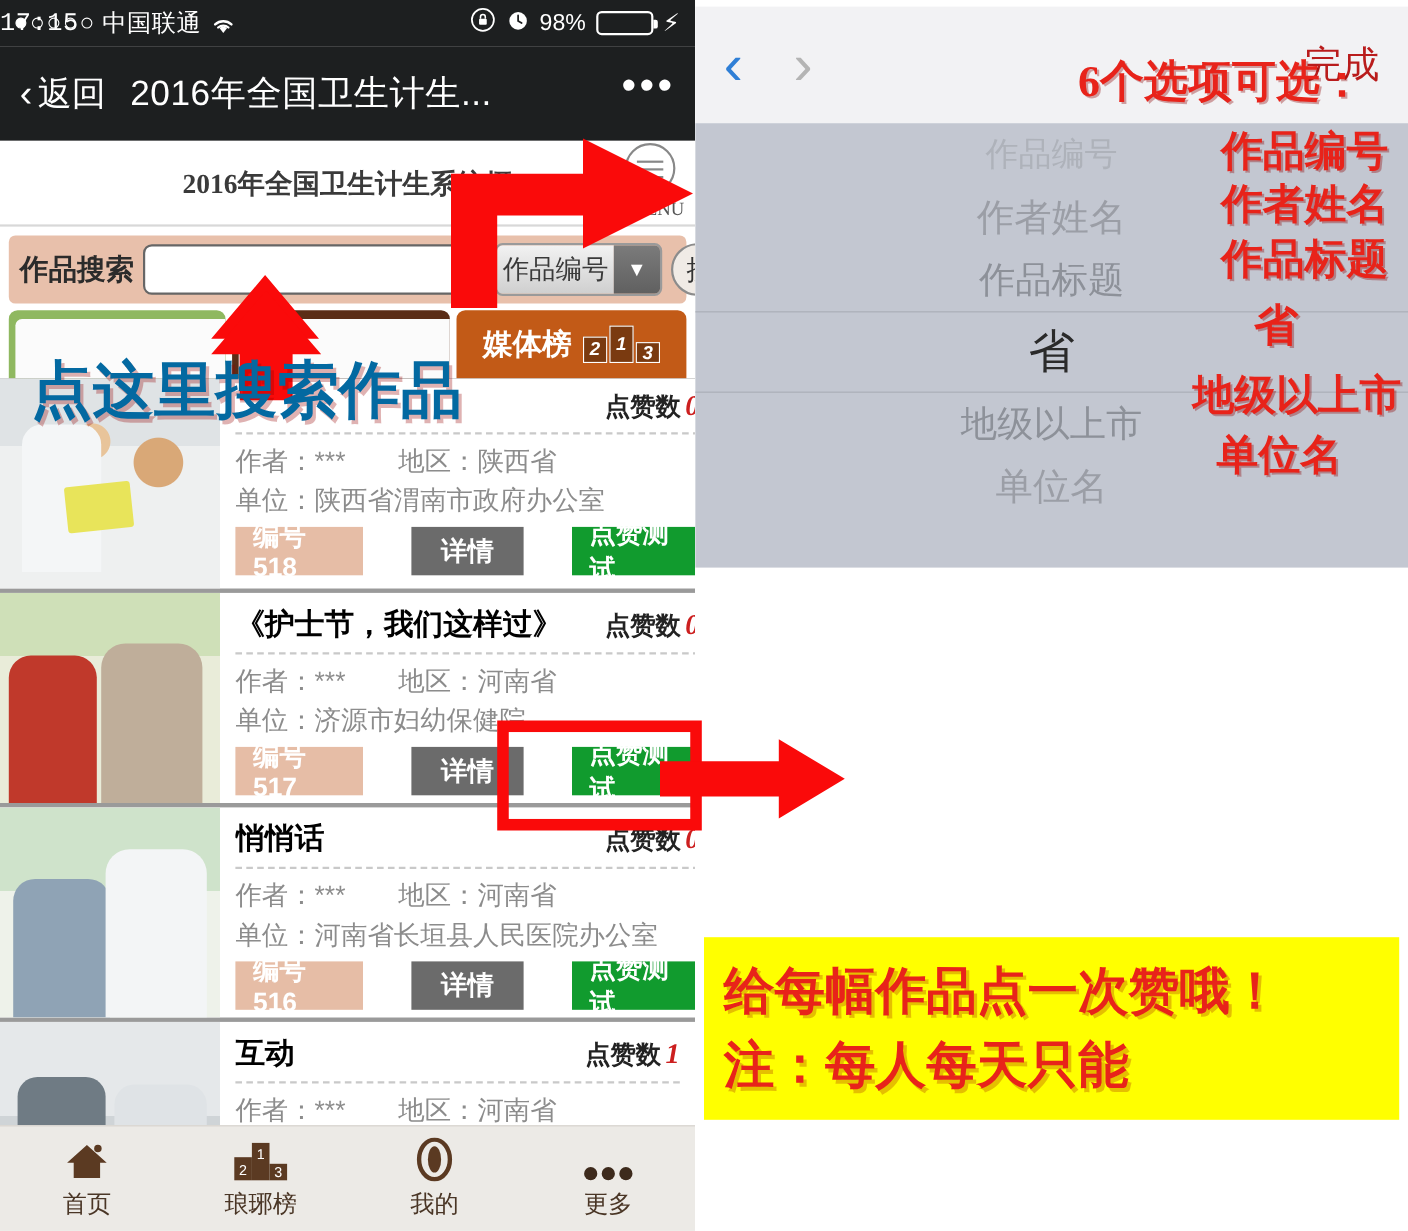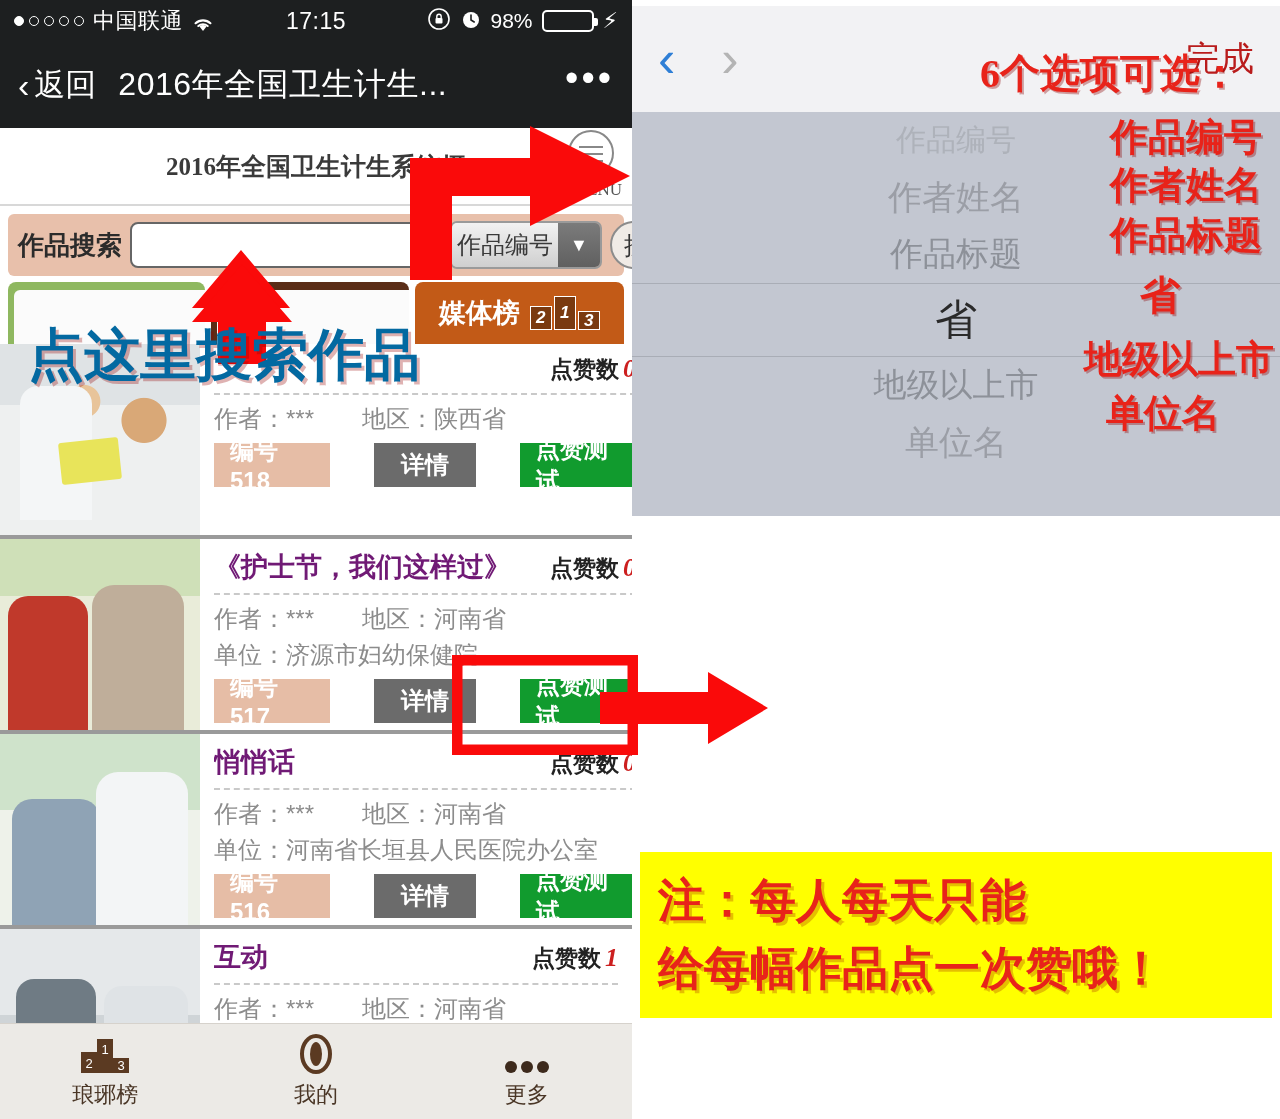--- a/index.html
+++ b/index.html
@@ -23,22 +23,22 @@
     display: flex; align-items: center; padding: 16px 14px;
     font-size: 21px;
   }
   .sb-left { display: flex; align-items: center; gap: 9px; }
   .dots { display: flex; align-items: center; gap: 5px; }
   .dot { width: 10px; height: 10px; border-radius: 50%;
          border: 1.6px solid #fff; }
   .dot.filled { background: #fff; }
   .carrier { font-size: 22px; letter-spacing: .5px; }
   .wifi { width: 22px; height: 16px; position: relative; }
-  .sb-center { position: absolute; left: 0; right: 0; text-align: center;
-               font-size: 23px; letter-spacing: .5px; }
+  .sb-center { position: absolute; left: 0; right: 0; 
+               font-size: 23px; letter-spacing: .5px; font-family: Liberation Mono, monospace; }
   .sb-right { margin-left: auto; display: flex; align-items: center; gap: 9px;
               position: relative; z-index: 2; }
   .battery { width: 52px; height: 22px; border: 2px solid #fff;
              border-radius: 5px; position: relative; padding: 2px; }
   .battery::after { content:""; position:absolute; right:-6px; top:6px;
                     width:4px; height:8px; background:#fff; border-radius:0 2px 2px 0; }
   .battery-fill { height: 100%; background: #44d860; border-radius: 2px; }
   .bolt { font-size: 22px; }
 
   
@@ -172,21 +172,21 @@
   
   .ph4 { background: linear-gradient(#e5e8ea 0 45%, #cfd4d7 45% 100%); }
   .ph4::before { content:""; position:absolute; left:8%; top:26%;
       width:40%; height:74%; background:#6f7b84; border-radius:18px 18px 0 0; }
   .ph4::after { content:""; position:absolute; left:52%; top:30%;
       width:42%; height:70%; background:#dfe3e6; border-radius:18px 18px 0 0; }
 
   .card-body { flex: 1; padding: 10px 14px 1px 14px; position: relative; }
   .card-top { display:flex; align-items:baseline; justify-content:space-between;
               padding-bottom: 8px; border-bottom: 2px dashed #c9c9c9; }
-  .card-title { font-size: 27px; font-weight: bold; color:#701a75;
+  .card-title { font-size: 27px; font-weight: bold; color:#000000;
                 white-space:nowrap; overflow:hidden; }
   .card-likes { font-size: 23px; font-weight: bold; color:#222;
                 white-space:nowrap; }
   .card-likes b { color:#cc1f1f; font-style: italic; font-size:26px;
                   margin-left:4px; font-family:"Liberation Serif",serif; }
   .meta-row { display:flex; gap:48px; margin-top:8px; font-size:24px;
               color:#8c8c8c; white-space:nowrap; }
   .meta-row .val { color:#8c8c8c; }
   .meta-line { margin-top:4px; font-size:24px; color:#8c8c8c; white-space:nowrap; }
   .btn-row { display:flex; align-items:center; gap:44px; margin-top:8px; }
@@ -367,20 +367,21 @@
           </div>
         <div class="card-body">
           <div class="card-top">
             <span class="card-title"></span>
             <span class="card-likes"><span>点赞数</span><b>0</b></span>
           </div>
           <div class="meta-row">
             <span><span>作者：</span><span class="val">***</span></span>
             <span><span>地区：</span><span class="val">陕西省</span></span>
           </div>
+          <div class="meta-line"><span>单位：</span><span>陕西省渭南市政府办公室</span></div>
           <div class="btn-row">
             <span class="btn btn-code">编号518</span>
             <span class="btn btn-detail">详情</span>
             <span class="btn btn-like">点赞测试</span>
           </div>
         </div>
       </div>
 
       <div class="card">
         <div class="thumb">
@@ -437,20 +438,29 @@
           </div>
           <div class="meta-row">
             <span><span>作者：</span><span class="val">***</span></span>
             <span><span>地区：</span><span class="val">河南省</span></span>
           </div>
         </div>
       </div>
     </div>
 
     <div class="tabbar">
+      <div class="tabitem">
+        <span class="icn">
+          <svg width="42" height="36" viewBox="0 0 42 36">
+              <path d="M21 3 L3 19 h6 v14 h24 V19 h6 Z" fill="#5b3a22"></path>
+              <circle cx="31" cy="6" r="3.4" fill="#5b3a22"></circle>
+            </svg>
+        </span>
+        <span class="lbl">首页</span>
+      </div>
       <div class="tabitem">
         <span class="icn">
           <svg width="50" height="38" viewBox="0 0 50 38">
             <rect x="1" y="16" width="16" height="21" fill="#5b3a22"></rect>
               <text x="9" y="32" font-size="13" fill="#fff" text-anchor="middle" font-family="Liberation Sans">2</text>
             <rect x="17" y="3" width="16" height="34" fill="#5b3a22"></rect>
               <text x="25" y="18" font-size="13" fill="#fff" text-anchor="middle" font-family="Liberation Sans">1</text>
             <rect x="33" y="22" width="16" height="15" fill="#5b3a22"></rect>
               <text x="41" y="34" font-size="13" fill="#fff" text-anchor="middle" font-family="Liberation Sans">3</text>
           </svg>
@@ -500,22 +510,22 @@
     <div class="rp-ann ann-1">作品编号</div>
     <div class="rp-ann ann-2">作者姓名</div>
     <div class="rp-ann ann-3">作品标题</div>
     <div class="rp-ann ann-4">省</div>
     <div class="rp-ann ann-5">地级以上市</div>
     <div class="rp-ann ann-6">单位名</div>
 
   </div>
 
   <div class="note-box">
+    <div class="note-line">给每幅作品点一次赞哦！</div>
     <div class="note-line">注：每人每天只能</div>
-    <div class="note-line">给每幅作品点一次赞哦！</div>
   </div>
 
   <svg class="ann-svg" style="left:380px; top:118px;" width="280" height="162" viewBox="0 0 280 162">
     <path d="M30 162 L30 40 L150 40 L150 8 L250 58 L150 108 L150 78 L72 78 L72 162 Z" fill="#fa0a0a"></path>
   </svg>
 
   <svg class="ann-svg" style="left:186px; top:248px;" width="110" height="108" viewBox="0 0 110 108">
     <path d="M55 2 L104 60 L78 60 L78 108 L32 108 L32 60 L6 60 Z" fill="#fa0a0a"></path>
   </svg>
 

